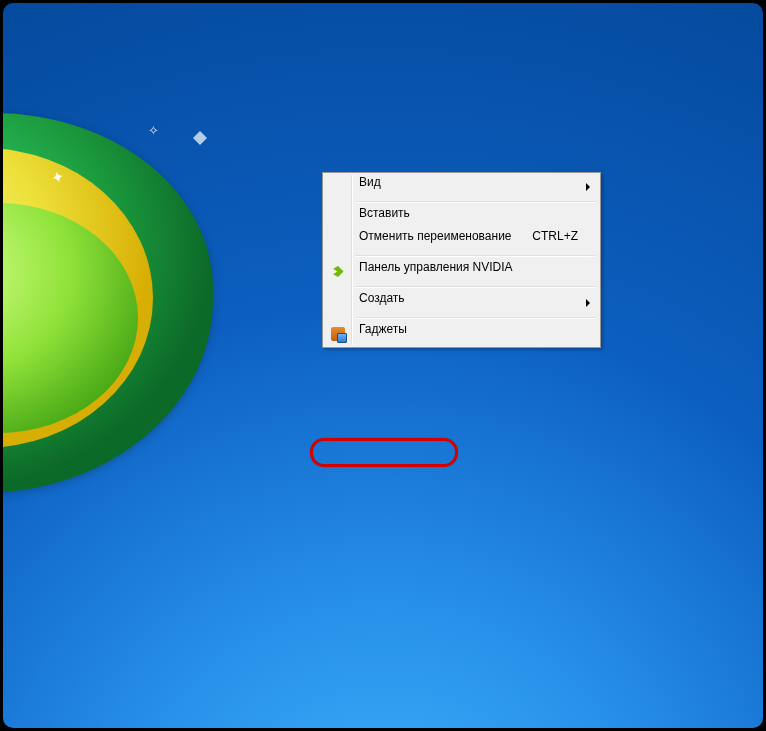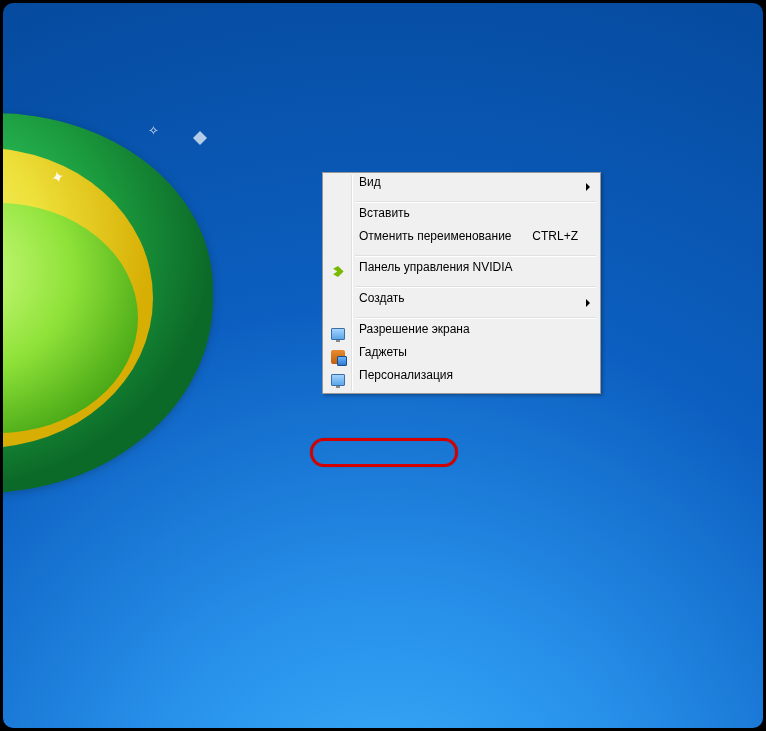--- a/index.html
+++ b/index.html
@@ -225,32 +225,20 @@
 
     <div class="menu-item">
       <span>Создать</span>
       <span class="arrow"></span>
     </div>
 
     <div class="menu-sep"></div>
 
     <div class="menu-item">
       <span class="menu-icon">
-          <span class="icon-monitor"></span>
-        </span>
-      <span>Разрешение экрана</span>
-    </div>
-    <div class="menu-item">
-      <span class="menu-icon">
           <span class="icon-gadget"></span>
         </span>
       <span>Гаджеты</span>
     </div>
-    <div class="menu-item">
-      <span class="menu-icon">
-          <span class="icon-monitor"></span>
-        </span>
-      <span>Персонализация</span>
-    </div>
   </div>
 
   <div class="annotation"></div>
 </div>
 
 </body></html>

